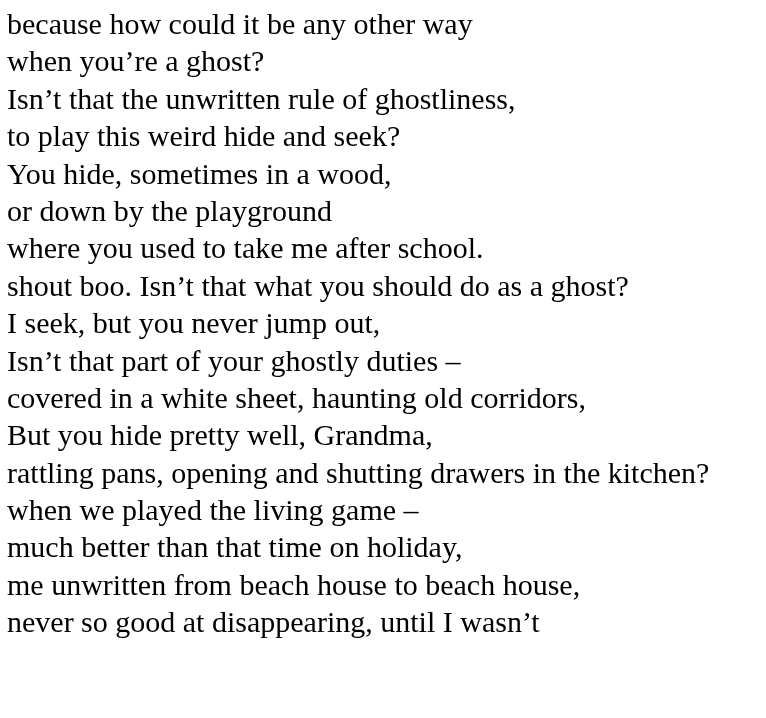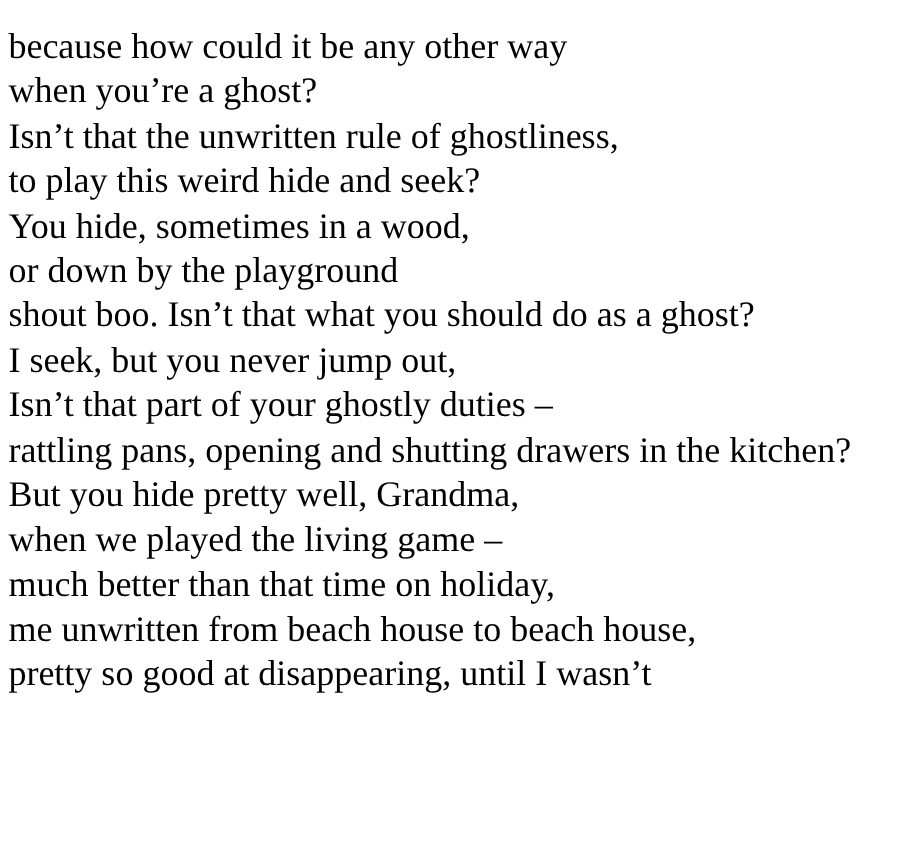--- a/index.html
+++ b/index.html
@@ -6,43 +6,45 @@
     margin: 0;
     padding: 0;
     background: #ffffff;
   }
   body {
     width: 766px;
     height: 718px;
     overflow: hidden;
   }
   .poem {
-    padding: 20px 0 0 7px;
+    padding: 5px 0 0 7px;
     font-family: "Liberation Serif", "DejaVu Serif", serif;
     font-size: 30px;
     line-height: 37.4px;
     color: #000000;
     white-space: nowrap;
   }
   .poem-line {
     height: 37.4px;
   }
 </style>
 </head>
 <body>
 
 <main class="poem">
   <div class="poem-line">because how could it be any other way</div>
   <div class="poem-line">when you’re a ghost?</div>
   <div class="poem-line">Isn’t that the unwritten rule of ghostliness,</div>
   <div class="poem-line">to play this weird hide and seek?</div>
   <div class="poem-line">You hide, sometimes in a wood,</div>
   <div class="poem-line">or down by the playground</div>
+  <div class="poem-line">where you used to take me after school.</div>
   <div class="poem-line">shout boo. Isn’t that what you should do as a ghost?</div>
   <div class="poem-line">I seek, but you never jump out,</div>
   <div class="poem-line">Isn’t that part of your ghostly duties –</div>
+  <div class="poem-line">covered in a white sheet, haunting old corridors,</div>
+  <div class="poem-line">But you hide pretty well, Grandma,</div>
   <div class="poem-line">rattling pans, opening and shutting drawers in the kitchen?</div>
-  <div class="poem-line">But you hide pretty well, Grandma,</div>
   <div class="poem-line">when we played the living game –</div>
   <div class="poem-line">much better than that time on holiday,</div>
   <div class="poem-line">me unwritten from beach house to beach house,</div>
-  <div class="poem-line">pretty so good at disappearing, until I wasn’t</div>
+  <div class="poem-line">never so good at disappearing, until I wasn’t</div>
 </main>
 
 </body></html>

